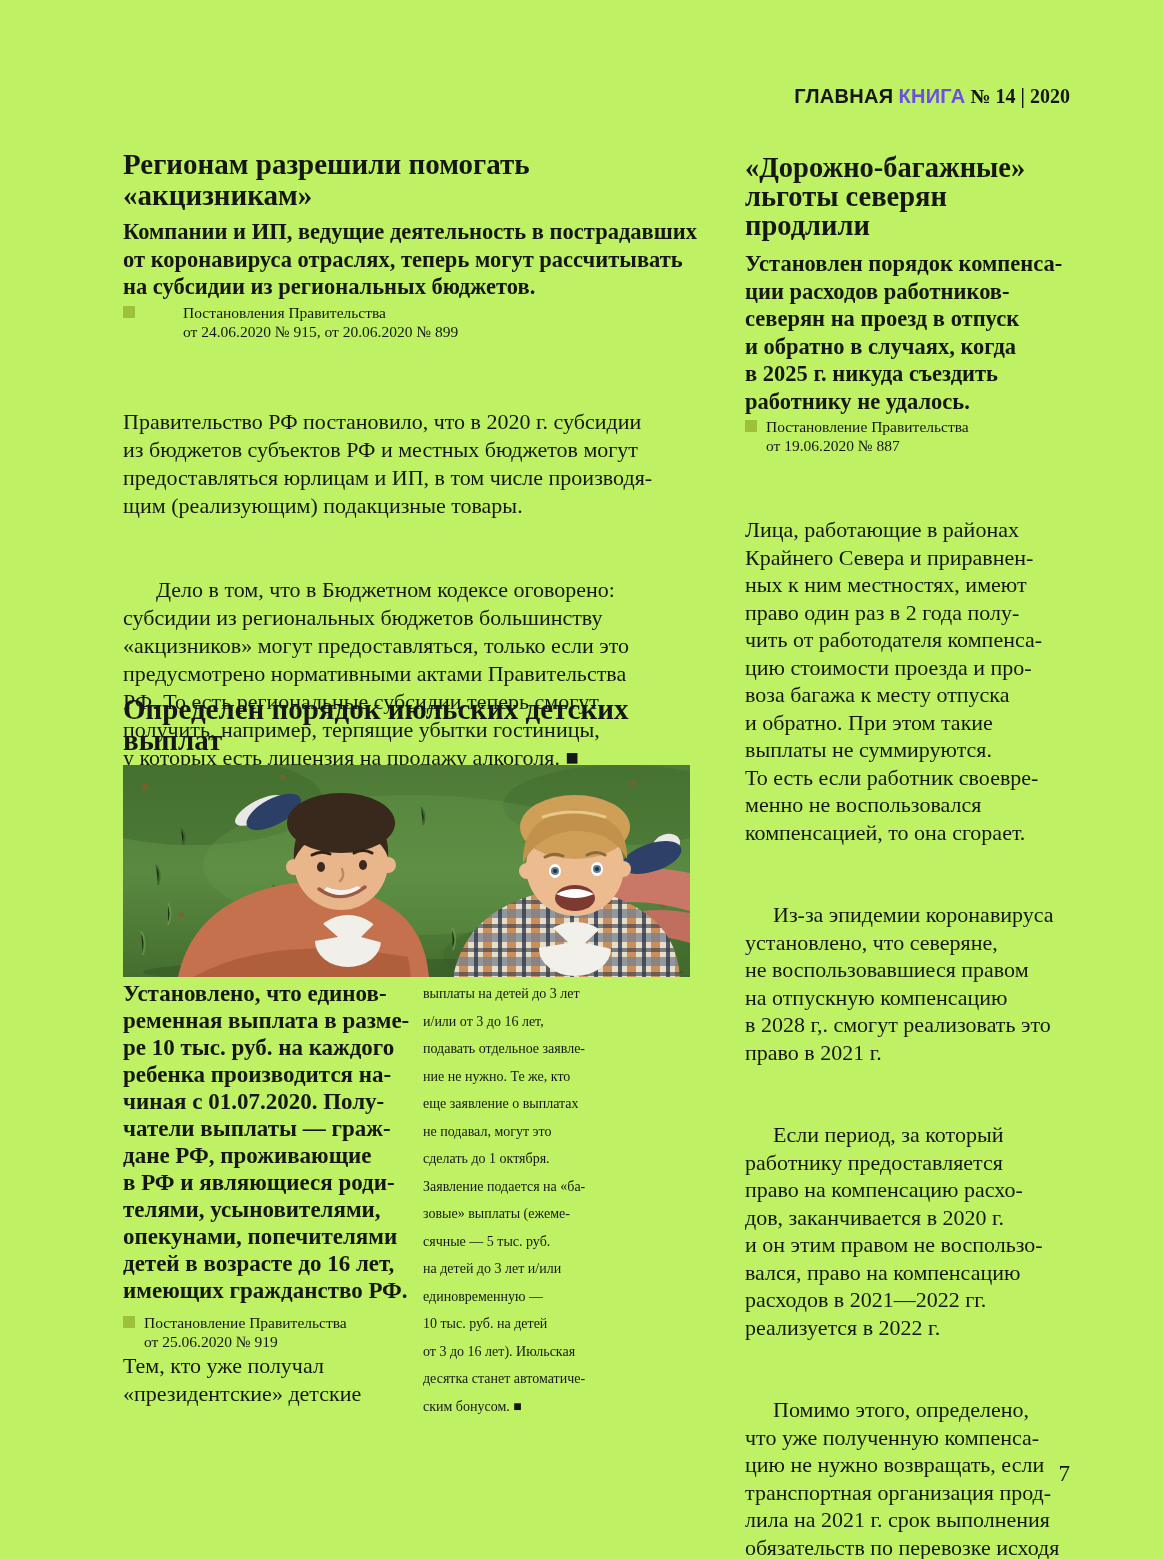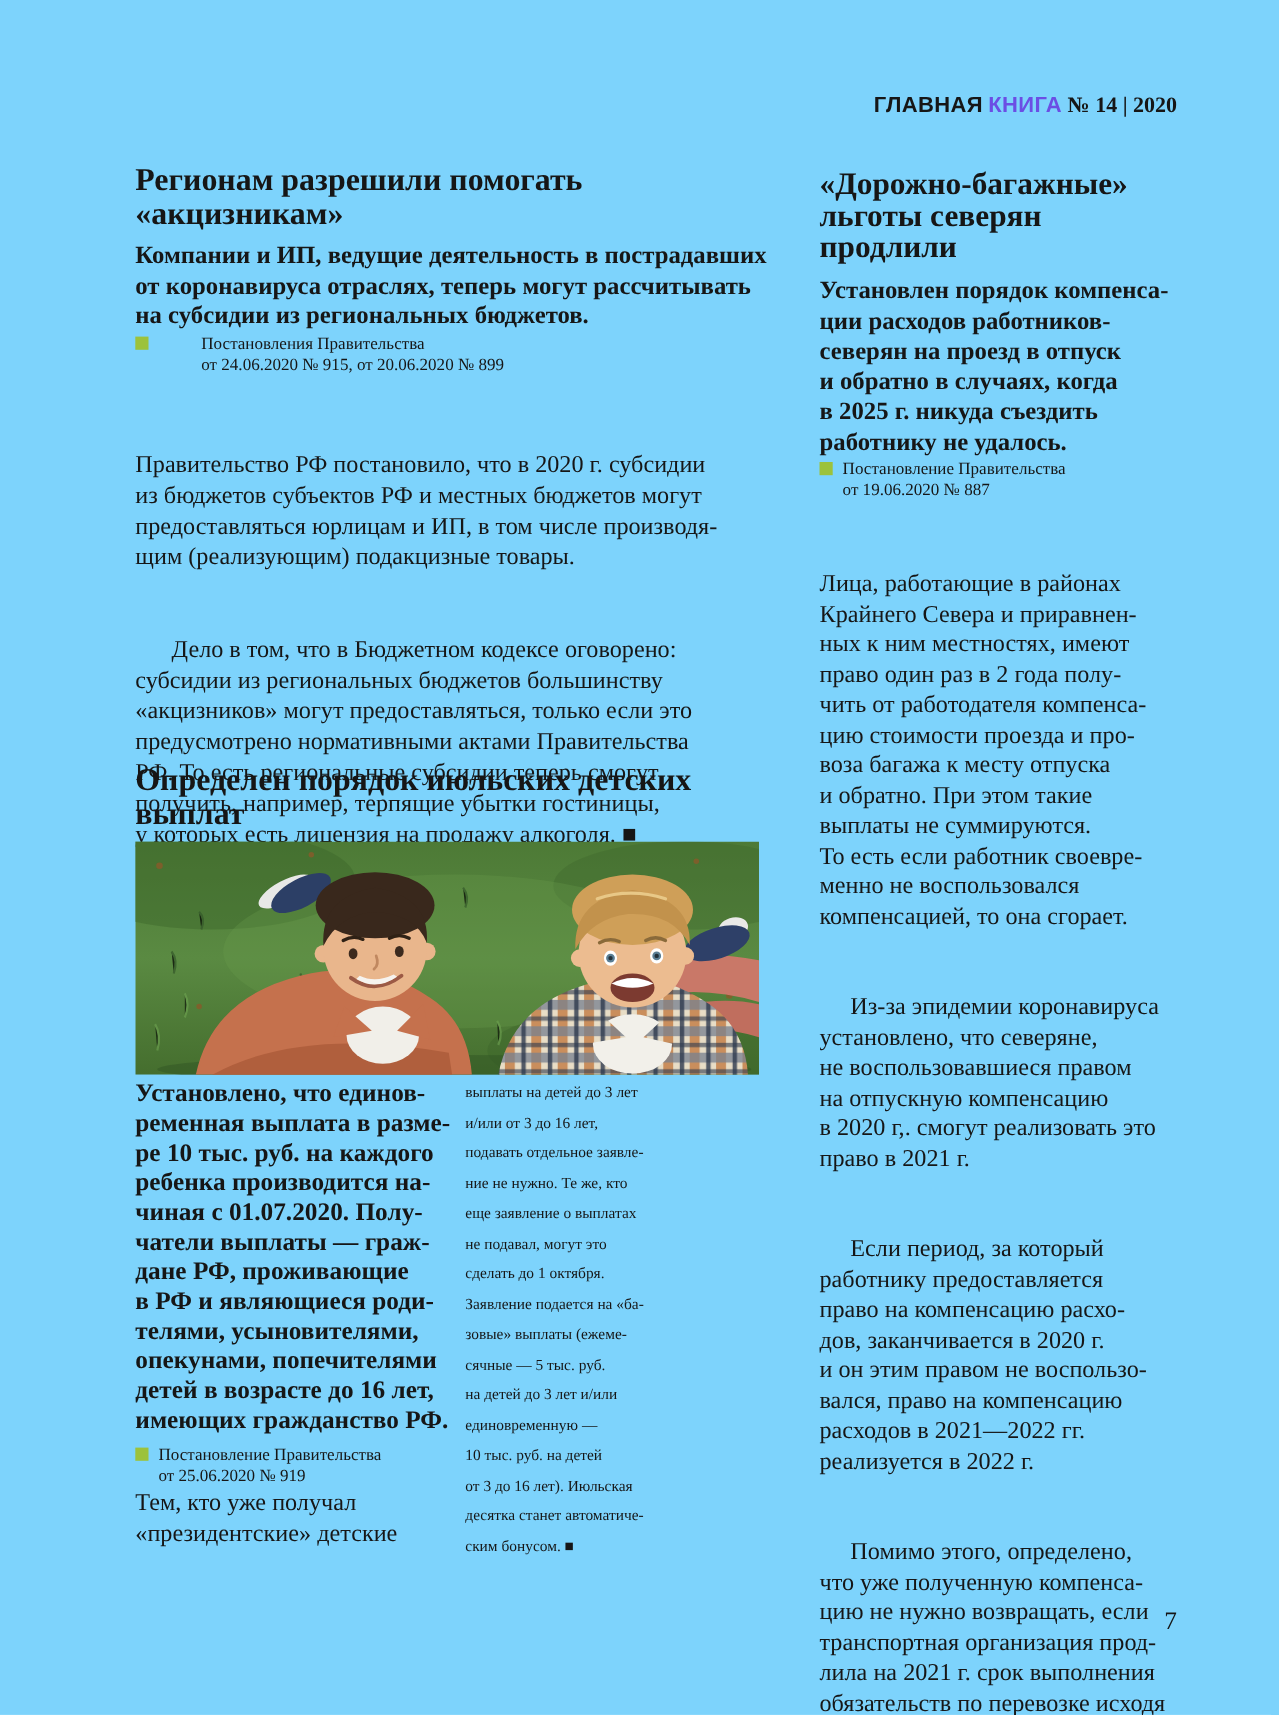--- a/index.html
+++ b/index.html
@@ -1,17 +1,17 @@
 <!DOCTYPE html>
 <html lang="ru"><head>
 <meta charset="utf-8">
 <style>
   html,body{margin:0;padding:0;background:#ffffff;}
   .page{
-    position:relative;width:1163px;height:1559px;background:#7dd3fc;
+    position:relative;width:1163px;height:1559px;background:#bef264;
     font-family:"Liberation Serif", serif;color:#161616;overflow:hidden;
   }
   
   .header{
     position:absolute;top:85px;left:0;width:1070px;text-align:right;
     font-size:20px;line-height:22px;white-space:nowrap;
   }
   .brand{font-family:"Liberation Sans", sans-serif;font-weight:bold;letter-spacing:.3px;}
   .brand-accent{color:var(--purple);}
   .issue{font-family:"Liberation Serif", serif;font-weight:bold;}
@@ -256,21 +256,21 @@
 воза багажа к месту отпуска
 и обратно. При этом такие
 выплаты не суммируются.
 То есть если работник своевре-
 менно не воспользовался
 компенсацией, то она сгорает.</p>
     <p class="indent">Из-за эпидемии коронавируса
 установлено, что северяне,
 не воспользовавшиеся правом
 на отпускную компенсацию
-в 2020 г,. смогут реализовать это
+в 2028 г,. смогут реализовать это
 право в 2021 г.</p>
     <p class="indent">Если период, за который
 работнику предоставляется
 право на компенсацию расхо-
 дов, заканчивается в 2020 г.
 и он этим правом не воспользо-
 вался, право на компенсацию
 расходов в 2021—2022 гг.
 реализуется в 2022 г.</p>
     <p class="indent">Помимо этого, определено,

